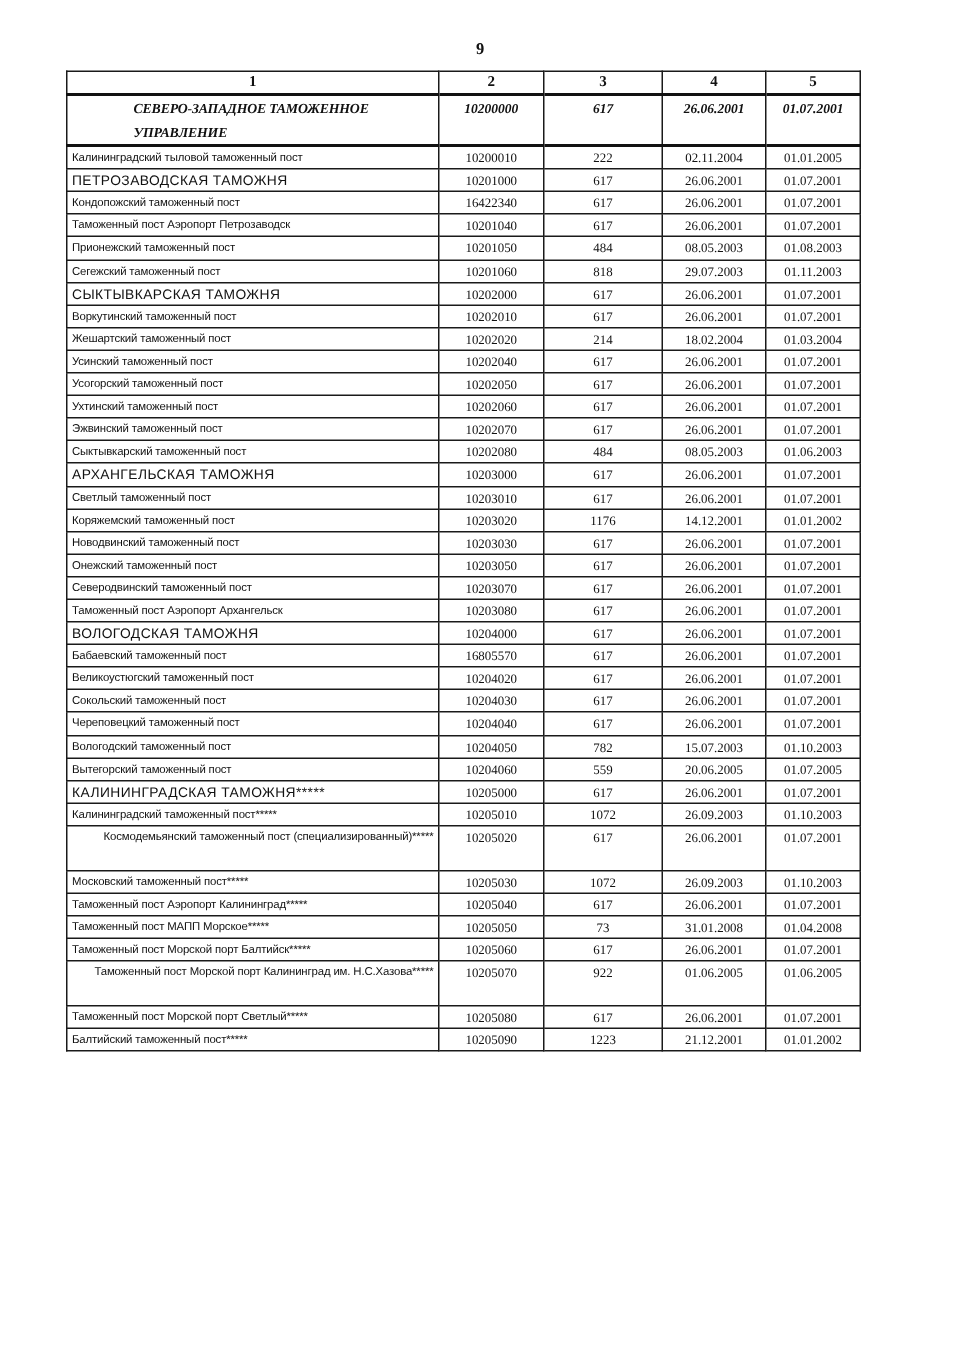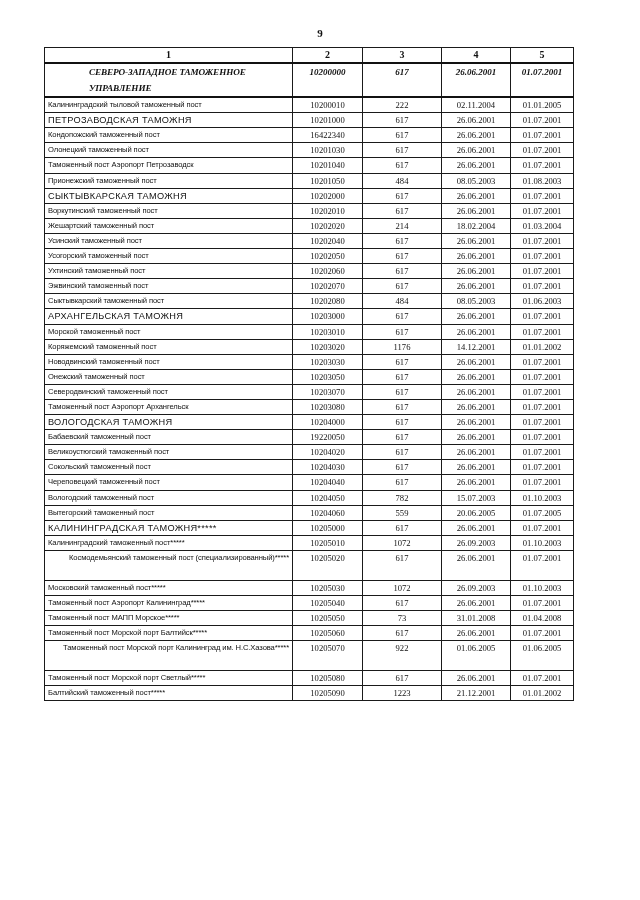--- a/index.html
+++ b/index.html
@@ -69,40 +69,40 @@
         <td class="c">01.07.2001</td>
       </tr>
       <tr class="post">
         <td class="name">Кондопожский таможенный пост</td>
         <td class="c">16422340</td>
         <td class="c">617</td>
         <td class="c">26.06.2001</td>
         <td class="c">01.07.2001</td>
       </tr>
       <tr class="post">
-        <td class="name">Олонецкий таможенный пост</td>
-        <td class="c">10201030</td>
-        <td class="c">617</td>
-        <td class="c">26.06.2001</td>
-        <td class="c">01.07.2001</td>
-      </tr>
-      <tr class="post">
         <td class="name">Таможенный пост Аэропорт Петрозаводск</td>
         <td class="c">10201040</td>
         <td class="c">617</td>
         <td class="c">26.06.2001</td>
         <td class="c">01.07.2001</td>
       </tr>
       <tr class="post">
         <td class="name">Прионежский таможенный пост</td>
         <td class="c">10201050</td>
         <td class="c">484</td>
         <td class="c">08.05.2003</td>
         <td class="c">01.08.2003</td>
       </tr>
+      <tr class="post">
+        <td class="name">Сегежский таможенный пост</td>
+        <td class="c">10201060</td>
+        <td class="c">818</td>
+        <td class="c">29.07.2003</td>
+        <td class="c">01.11.2003</td>
+      </tr>
       <tr class="grp">
         <td class="name">СЫКТЫВКАРСКАЯ ТАМОЖНЯ</td>
         <td class="c">10202000</td>
         <td class="c">617</td>
         <td class="c">26.06.2001</td>
         <td class="c">01.07.2001</td>
       </tr>
       <tr class="post">
         <td class="name">Воркутинский таможенный пост</td>
         <td class="c">10202010</td>
@@ -153,21 +153,21 @@
         <td class="c">01.06.2003</td>
       </tr>
       <tr class="grp">
         <td class="name">АРХАНГЕЛЬСКАЯ ТАМОЖНЯ</td>
         <td class="c">10203000</td>
         <td class="c">617</td>
         <td class="c">26.06.2001</td>
         <td class="c">01.07.2001</td>
       </tr>
       <tr class="post">
-        <td class="name">Морской таможенный пост</td>
+        <td class="name">Светлый таможенный пост</td>
         <td class="c">10203010</td>
         <td class="c">617</td>
         <td class="c">26.06.2001</td>
         <td class="c">01.07.2001</td>
       </tr>
       <tr class="post">
         <td class="name">Коряжемский таможенный пост</td>
         <td class="c">10203020</td>
         <td class="c">1176</td>
         <td class="c">14.12.2001</td>
@@ -203,21 +203,21 @@
       </tr>
       <tr class="grp">
         <td class="name">ВОЛОГОДСКАЯ ТАМОЖНЯ</td>
         <td class="c">10204000</td>
         <td class="c">617</td>
         <td class="c">26.06.2001</td>
         <td class="c">01.07.2001</td>
       </tr>
       <tr class="post">
         <td class="name">Бабаевский таможенный пост</td>
-        <td class="c">19220050</td>
+        <td class="c">16805570</td>
         <td class="c">617</td>
         <td class="c">26.06.2001</td>
         <td class="c">01.07.2001</td>
       </tr>
       <tr class="post">
         <td class="name">Великоустюгский таможенный пост</td>
         <td class="c">10204020</td>
         <td class="c">617</td>
         <td class="c">26.06.2001</td>
         <td class="c">01.07.2001</td>

